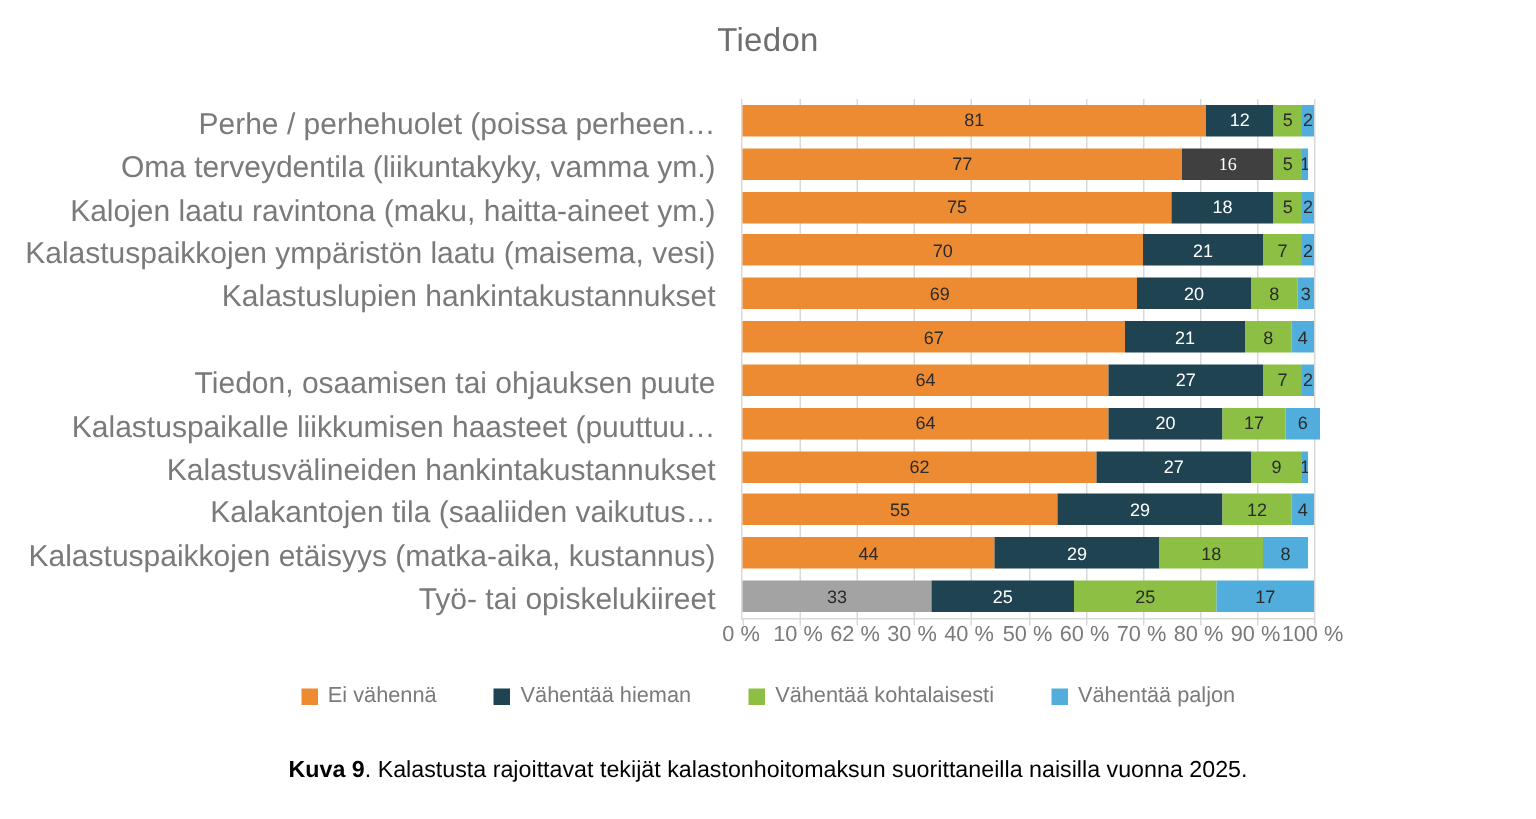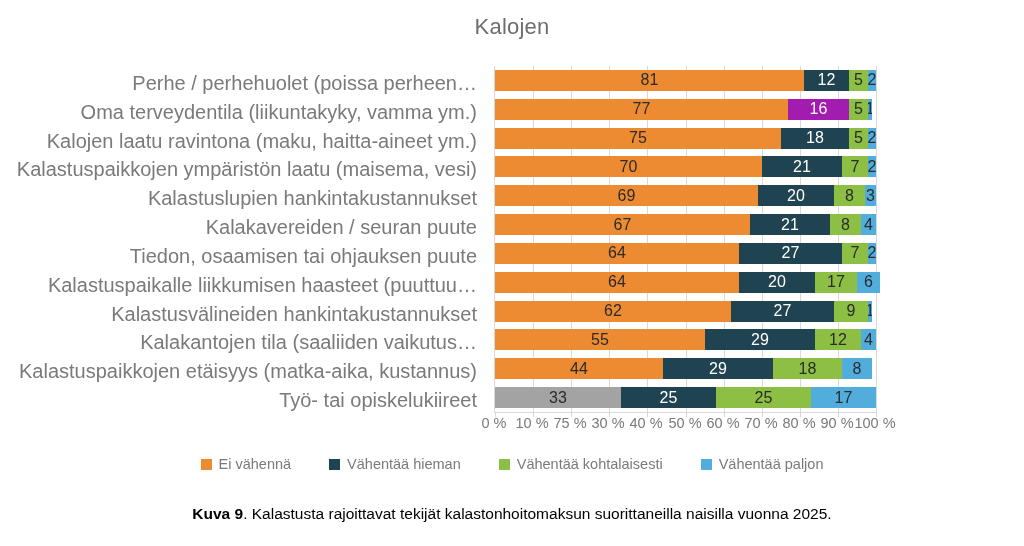--- a/index.html
+++ b/index.html
@@ -94,21 +94,21 @@
     height: 21px;
     width: 381px;
   }
   .seg {
     position: absolute;
     top: 0;
     height: 21px;
     display: flex;
     align-items: center;
     justify-content: center;
-    font-size: 16px;
+    font-size: 12px;
     overflow: hidden;
     box-sizing: border-box;
     text-align: center;
   }
   .seg span { line-height: 1; }
   .seg.s0 { color: #2b2b2b; }
   .seg.s1 { color: #ffffff; }
   .seg.s2 { color: #2b2b2b; }
   .seg.s3 { color: #2b2b2b; }
 
@@ -168,31 +168,30 @@
     font-family: "Liberation Sans", sans-serif;
     white-space: nowrap;
   }
   .caption b { font-weight: 700; }
 </style>
 </head>
 <body>
 
 <div id="figure">
 
-  <div class="chart-title">Kalojen</div>
+  <div class="chart-title">Tiedon</div>
 
   <div class="plot-wrap">
 
     <div class="cat-labels" id="cat-labels">
         <div class="cat-label" style="top: 6.91667px;">Perhe / perhehuolet (poissa perheen…</div>
         <div class="cat-label" style="top: 35.75px;">Oma terveydentila (liikuntakyky, vamma ym.)</div>
         <div class="cat-label" style="top: 64.5833px;">Kalojen laatu ravintona (maku, haitta-aineet ym.)</div>
         <div class="cat-label" style="top: 93.4167px;">Kalastuspaikkojen ympäristön laatu (maisema, vesi)</div>
         <div class="cat-label" style="top: 122.25px;">Kalastuslupien hankintakustannukset</div>
-        <div class="cat-label" style="top: 151.083px;">Kalakavereiden / seuran puute</div>
         <div class="cat-label" style="top: 179.917px;">Tiedon, osaamisen tai ohjauksen puute</div>
         <div class="cat-label" style="top: 208.75px;">Kalastuspaikalle liikkumisen haasteet (puuttuu…</div>
         <div class="cat-label" style="top: 237.583px;">Kalastusvälineiden hankintakustannukset</div>
         <div class="cat-label" style="top: 266.417px;">Kalakantojen tila (saaliiden vaikutus…</div>
         <div class="cat-label" style="top: 295.25px;">Kalastuspaikkojen etäisyys (matka-aika, kustannus)</div>
         <div class="cat-label" style="top: 324.083px;">Työ- tai opiskelukiireet</div>
       </div>
 
     <div class="plot-area" id="plot-area">
         <div class="tick-mark" style="left: 0px;"></div>
@@ -227,21 +226,21 @@
             <span>5</span>
           </div>
           <div class="seg s3" style="left: 373px; width: 8px; background: rgb(81, 174, 220);">
             <span>2</span>
           </div>
         </div>
         <div class="bar-row" style="top: 32.75px;">
           <div class="seg s0" style="left: 0px; width: 293px; background: rgb(237, 139, 51);">
             <span>77</span>
           </div>
-          <div class="seg s1" style="left: 293px; width: 61px; background: #a21caf;">
+          <div class="seg s1" style="left: 293px; width: 61px; background: #404040; font-family: Liberation Serif, serif;">
             <span>16</span>
           </div>
           <div class="seg s2" style="left: 354px; width: 19px; background: rgb(140, 191, 67);">
             <span>5</span>
           </div>
           <div class="seg s3" style="left: 373px; width: 4px; background: rgb(81, 174, 220);">
             <span>1</span>
           </div>
         </div>
         <div class="bar-row" style="top: 61.5833px;">
@@ -382,21 +381,21 @@
           </div>
           <div class="seg s3" style="left: 316px; width: 65px; background: rgb(81, 174, 220);">
             <span>17</span>
           </div>
         </div>
       </div>
 
     <div class="x-labels" id="x-labels">
         <div class="x-label" style="left: 0px;">0 %</div>
         <div class="x-label" style="left: 38px;">10 %</div>
-        <div class="x-label" style="left: 76px;">75 %</div>
+        <div class="x-label" style="left: 76px;">62 %</div>
         <div class="x-label" style="left: 114px;">30 %</div>
         <div class="x-label" style="left: 152px;">40 %</div>
         <div class="x-label" style="left: 191px;">50 %</div>
         <div class="x-label" style="left: 229px;">60 %</div>
         <div class="x-label" style="left: 267px;">70 %</div>
         <div class="x-label" style="left: 305px;">80 %</div>
         <div class="x-label" style="left: 343px;">90 %</div>
         <div class="x-label" style="left: 381px;">100 %</div>
       </div>
 

